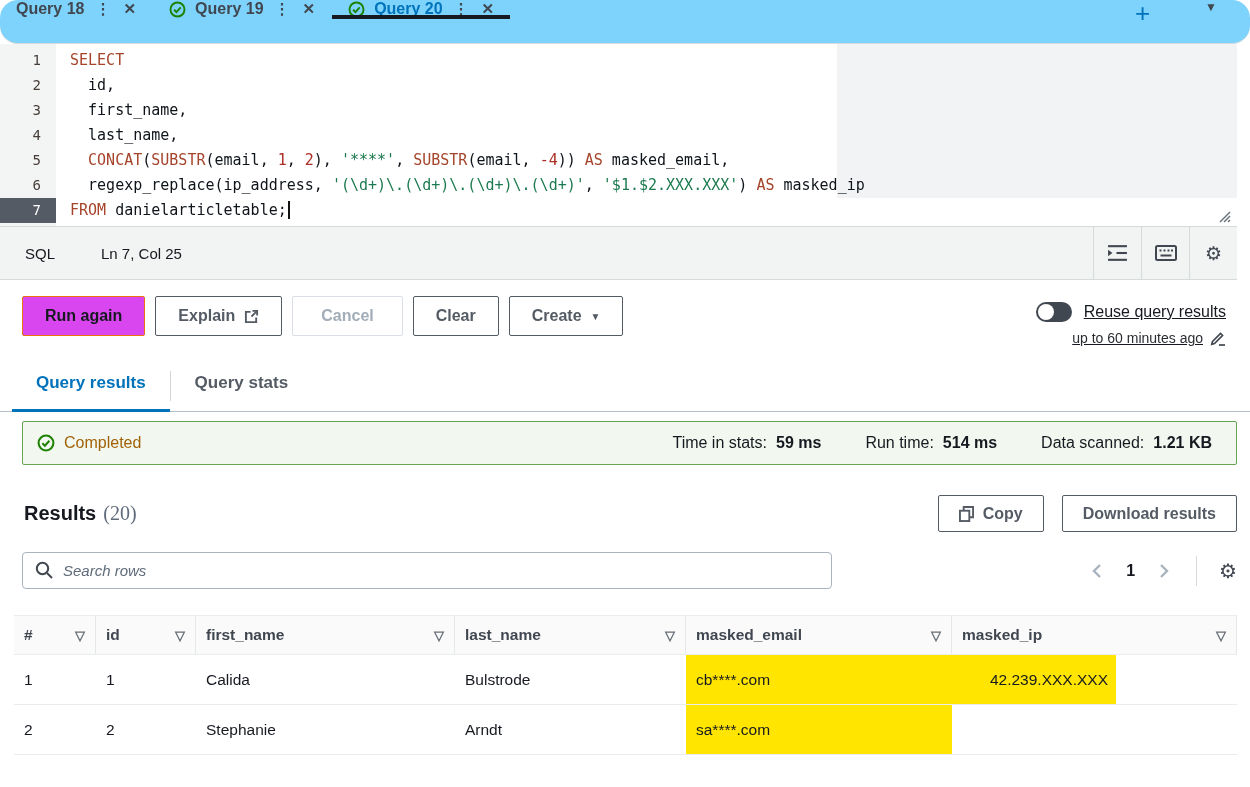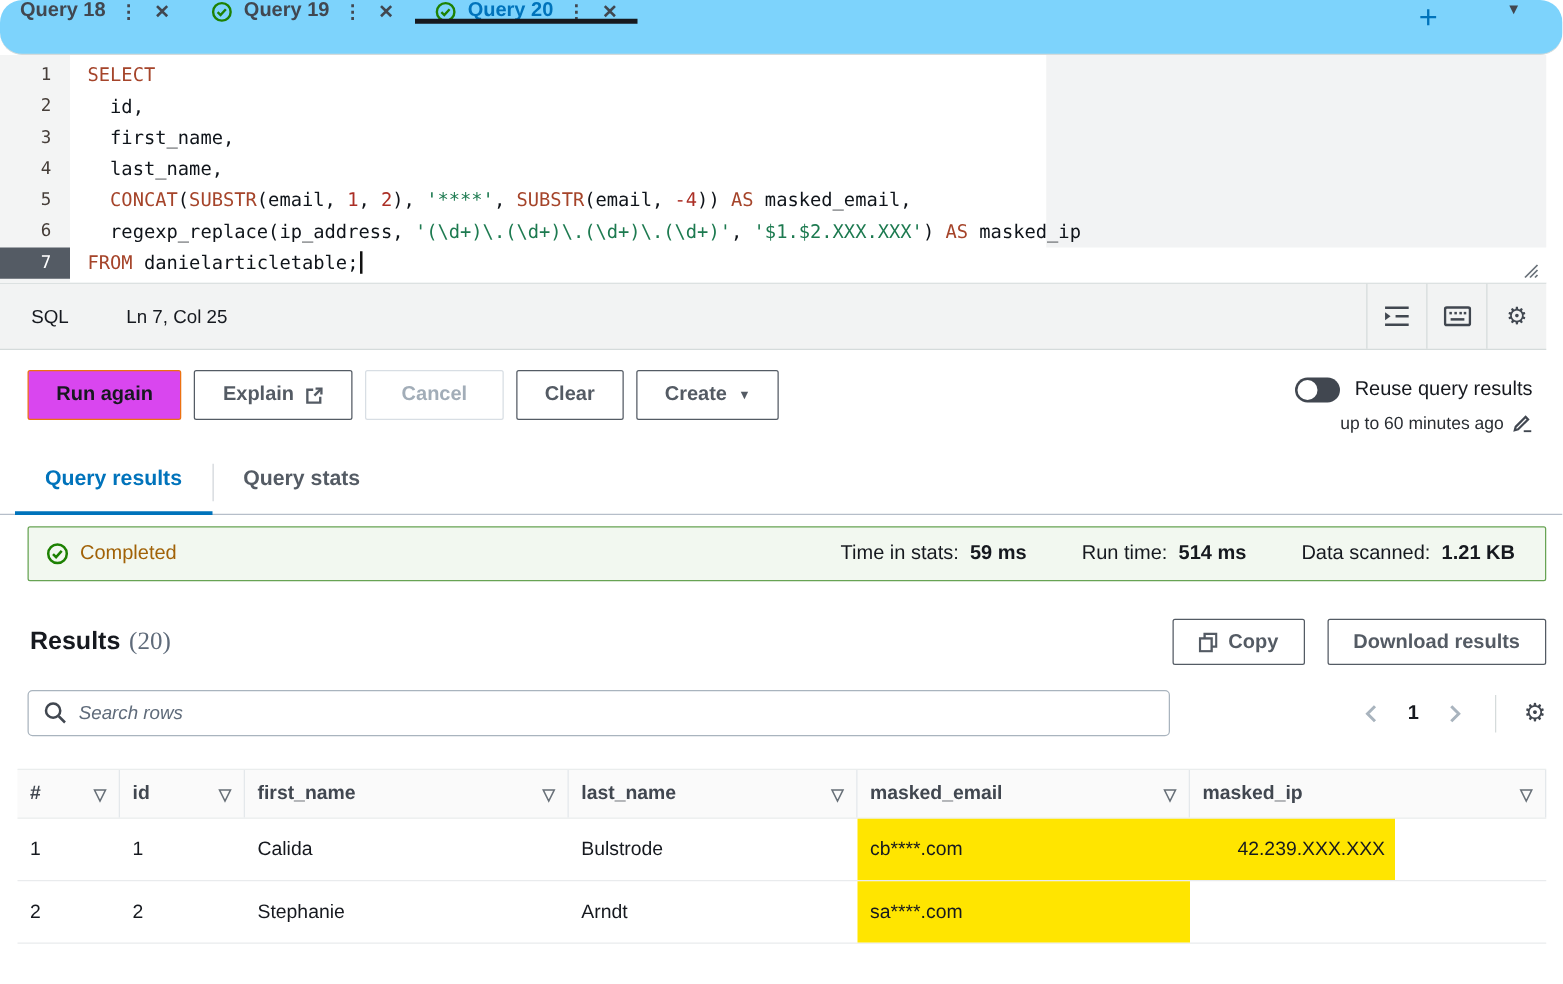--- a/index.html
+++ b/index.html
@@ -41,21 +41,21 @@
   .status-icon-btn { width:48px; display:flex; align-items:center; justify-content:center; border:none; border-left:1px solid #d5dbdb; background:transparent; color:#414750; cursor:pointer; font-size:19px; }
 
   
   .toolbar { display:flex; align-items:flex-start; padding:16px 24px 0 22px; height:80px; }
   .btn { height:40px; border-radius:2px; font-family:"Liberation Sans",sans-serif; font-size:16px; font-weight:700; cursor:pointer; display:inline-flex; align-items:center; gap:9px; background:#fff; }
   .btn-primary { background:#d946ef; border:1px solid #ec7211; color:#16191f; padding:0 22px; }
   .btn-normal { border:1px solid #545b64; color:#545b64; padding:0 22px; }
   .btn-disabled { border:1px solid #d8dee4; color:#a2adb8; padding:0 28px; cursor:default; background:#fff; }
   .toolbar .btn + .btn { margin-left:10px; }
   .caret-down { font-size:10px; }
-  .toolbar-right { margin-left:auto; display:flex; flex-direction:column; align-items:flex-end; gap:8px; padding-top:6px; }
+  .toolbar-right { margin-left:auto; display:flex; flex-direction:column; align-items:flex-end; gap:8px; padding-top:6px;text-decoration:underline; }
   .reuse-row { display:flex; align-items:center; gap:12px; }
   .toggle { width:36px; height:20px; border-radius:10px; background:#414750; position:relative; cursor:pointer; flex:0 0 36px; }
   .toggle-knob { position:absolute; left:2px; top:2px; width:16px; height:16px; border-radius:50%; background:#fff; }
   .reuse-label { font-size:16px; color:#16191f; }
   .reuse-sub { font-size:14px; color:#2a2e33; display:flex; align-items:center; gap:7px; }
 
   
   .result-tabs { display:flex; align-items:flex-end; height:52px; border-bottom:1px solid #b6bec9; padding-left:12px; }
   .rtab { position:relative; padding:0 24px 18px 24px; font-size:17px; font-weight:700; color:#545b64; cursor:pointer; }
   .rtab.active { color:#0073bb; }
@@ -71,21 +71,21 @@
 
   
   .results-header { display:flex; align-items:center; padding:30px 13px 0 24px; }
   .results-title { font-size:20px; font-weight:700; color:#16191f; }
   .results-count { font-size:20px; color:#5f6b7a; margin-left:7px;font-family:Liberation Serif, serif; }
   .results-actions { margin-left:auto; display:flex; gap:18px; }
   .btn-sm { height:37px; border:1px solid #545b64; border-radius:2px; background:#fff; color:#545b64; font-size:16px; font-weight:700; padding:0 20px; display:inline-flex; align-items:center; gap:9px; cursor:pointer; font-family:"Liberation Sans",sans-serif; }
 
   
   .search-row { display:flex; align-items:center; padding:20px 13px 0 22px; }
-  .search-box { position:relative; width:914px;text-decoration:underline; }
+  .search-box { position:relative; width:810px;text-decoration:underline; }
   .search-box input { width:100%; height:37px; border:1px solid #a9b4be; border-radius:4px; padding:0 12px 0 40px; font-size:15px; font-style:italic; color:#16191f; outline:none; background:#fff; font-family:"Liberation Sans",sans-serif; }
   .search-box input::placeholder { color:#5f6b7a; font-style:italic; }
   .search-glyph { position:absolute; left:12px; top:8px; }
   .pager { margin-left:auto; display:flex; align-items:center; gap:14px; }
   .pager-btn { background:none; border:none; cursor:default; display:flex; align-items:center; padding:4px; }
   .page-num { font-size:16px; font-weight:700; color:#16191f; padding:0 6px; }
   .pager-div { width:1px; height:30px; background:#d5dbdb; margin:0 8px; }
   .gear-btn { background:none; border:none; cursor:pointer; color:#414750; font-size:20px; display:flex; align-items:center; }
 
   

